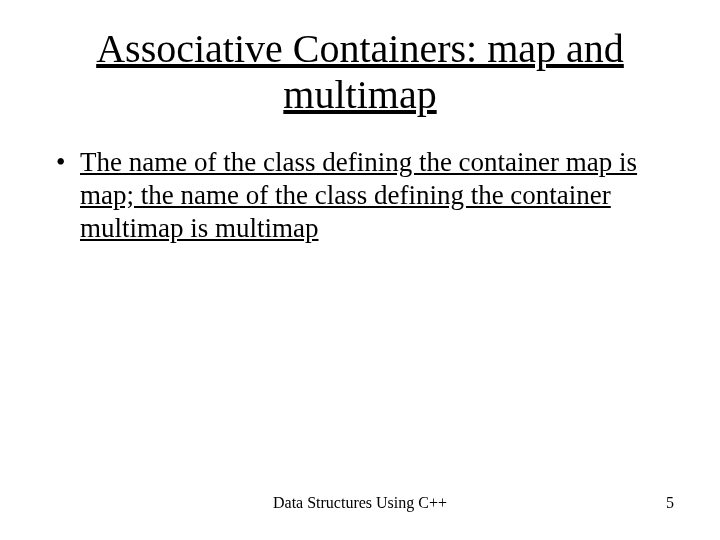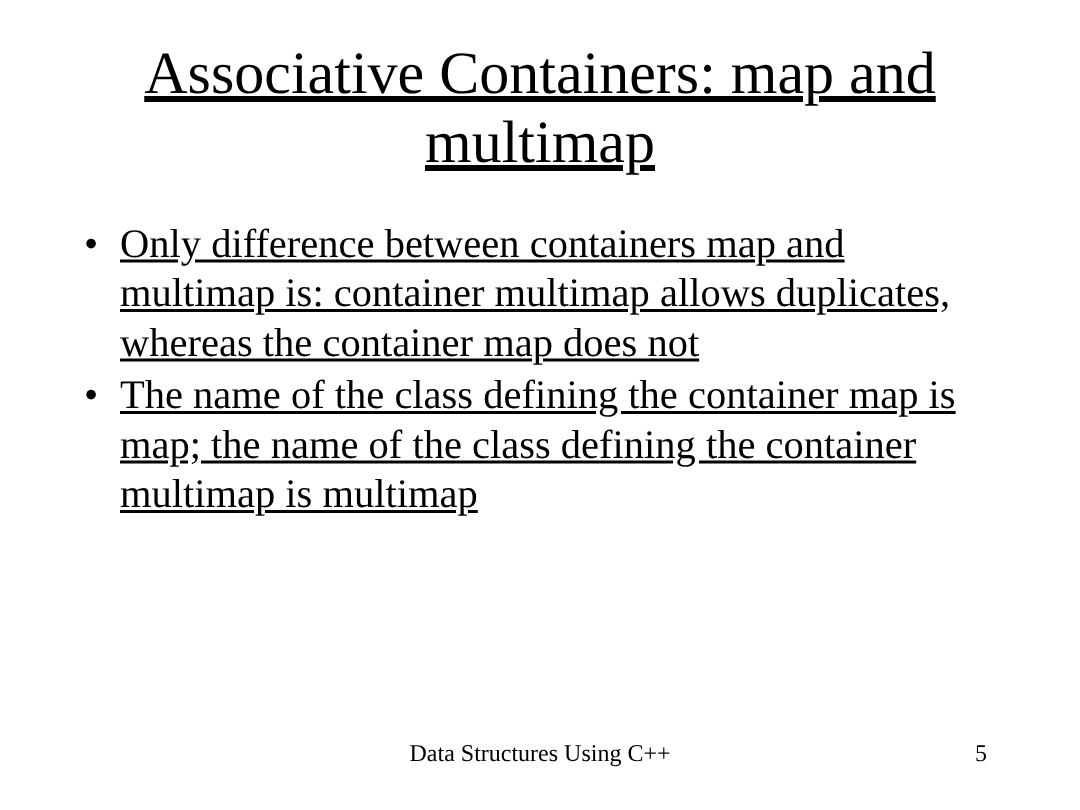--- a/index.html
+++ b/index.html
@@ -46,21 +46,21 @@
       position: absolute;
       left: 6px;
       top: 0;
       font-size: 27px;
     }
     .footer {
       position: absolute;
       bottom: 28px;
       left: 0;
       width: 100%;
-      padding: 0 62px;
+      padding: 0 46px;
       display: flex;
       justify-content: flex-end;
       align-items: baseline;
     }
     .footer-center {
       position: absolute;
       left: 50%;
       transform: translateX(-50%);
       font-size: 16px;
     }
@@ -69,21 +69,20 @@
       font-size: 16px;
     }
   </style>
 </head>
 <body>
 
 <div class="slide">
   <h1 class="title">Associative Containers: map and multimap</h1>
   <div class="content">
     <ul class="bullets">
-      <li>Only difference between containers map and multimap is: container multimap allows duplicates, whereas the container map does not</li>
       <li>The name of the class defining the container map is map; the name of the class defining the container multimap is multimap</li>
     </ul>
   </div>
   <div class="footer">
     <span class="footer-center">Data Structures Using C++</span>
     <span class="footer-right">5</span>
   </div>
 </div>
 
 </body></html>

